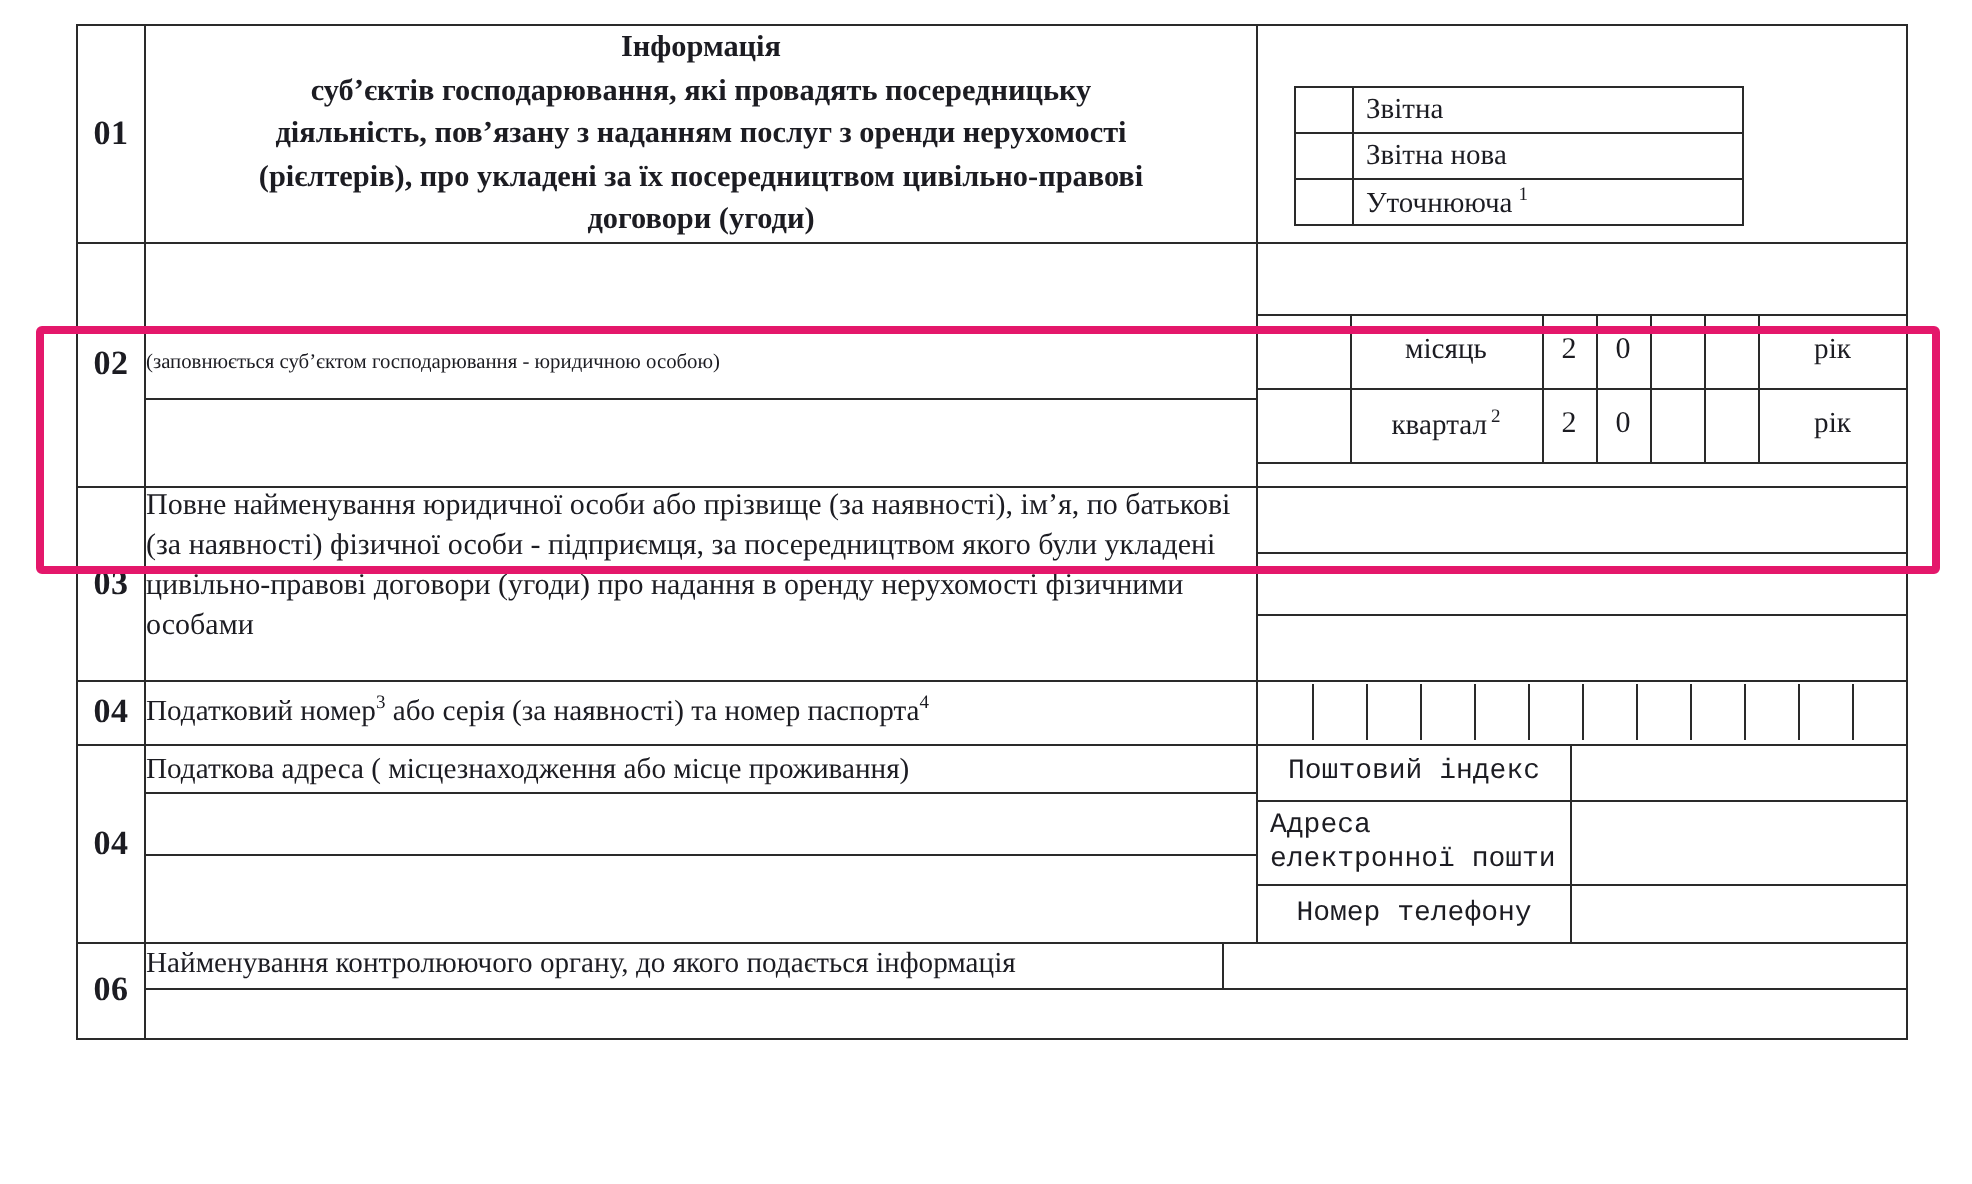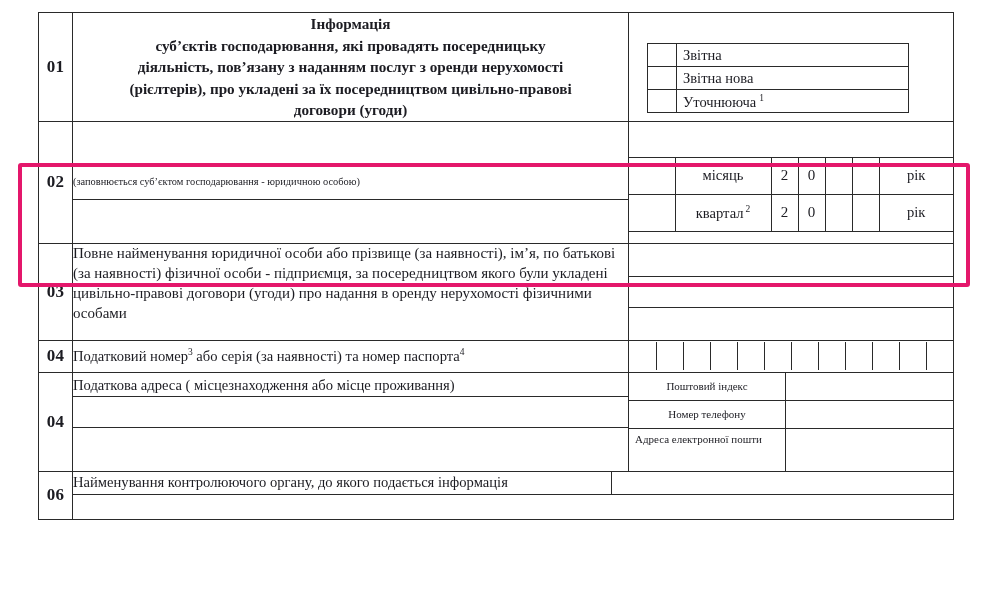--- a/index.html
+++ b/index.html
@@ -57,21 +57,21 @@
 
   
   .kindbox-wrap {
     padding: 0;
     vertical-align: top;
   }
   table.kinds {
     border-collapse: collapse;
     table-layout: fixed;
     margin: 23px 0 0 18px;
-    width: 262px;
+    width: 225px;
   }
   table.kinds td {
     border: 1.5px solid #2a2a2a;
     height: 22px;
     font-size: 14.5px;
     padding: 0 0 0 6px;
   }
   table.kinds td.tick {
     width: 28px;
     padding: 0;
@@ -154,22 +154,23 @@
     padding: 4px 8px 5px 8px;
     height: 20px;
   }
   .r05-blank { height: 30px; }
   .r05-blank2 { height: 40px; }
 
   .r05-right { padding: 0; vertical-align: top; }
   table.contacts { border-collapse: collapse; width: 100%; table-layout: fixed; }
   table.contacts td {
     border: 1.6px solid #2a2a2a;
-    font-size: 11px;
+    font-size: 14px;
     padding: 2px 4px;
+    font-family: Liberation Mono, monospace;
   }
   table.contacts td.clbl {
     width: 148px;
     text-align: center;
     line-height: 1.22;
   }
   table.contacts td.clbl.left-al { text-align: left; padding-left: 6px; }
   table.contacts tr:first-child td { border-top: none; }
   table.contacts tr:last-child td { border-bottom: none; }
   table.contacts td:first-child { border-left: none; }
@@ -353,26 +354,26 @@
             </tbody>
           </table>
         </td>
         <td class="r05-right">
           <table class="contacts">
             <tbody>
               <tr style="height:28px">
                 <td class="clbl">Поштовий індекс</td>
                 <td></td>
               </tr>
+              <tr style="height:42px">
+                <td class="clbl left-al" style="vertical-align:top;padding-top:4px;">Адреса електронної пошти</td>
+                <td></td>
+              </tr>
               <tr style="height:28px">
                 <td class="clbl">Номер телефону</td>
-                <td></td>
-              </tr>
-              <tr style="height:42px">
-                <td class="clbl left-al" style="vertical-align:top;padding-top:4px;">Адреса електронної пошти</td>
                 <td></td>
               </tr>
             </tbody>
           </table>
         </td>
       </tr>
 
       <tr>
         <td class="rownum">06</td>
         <td class="r06-left" colspan="2">

